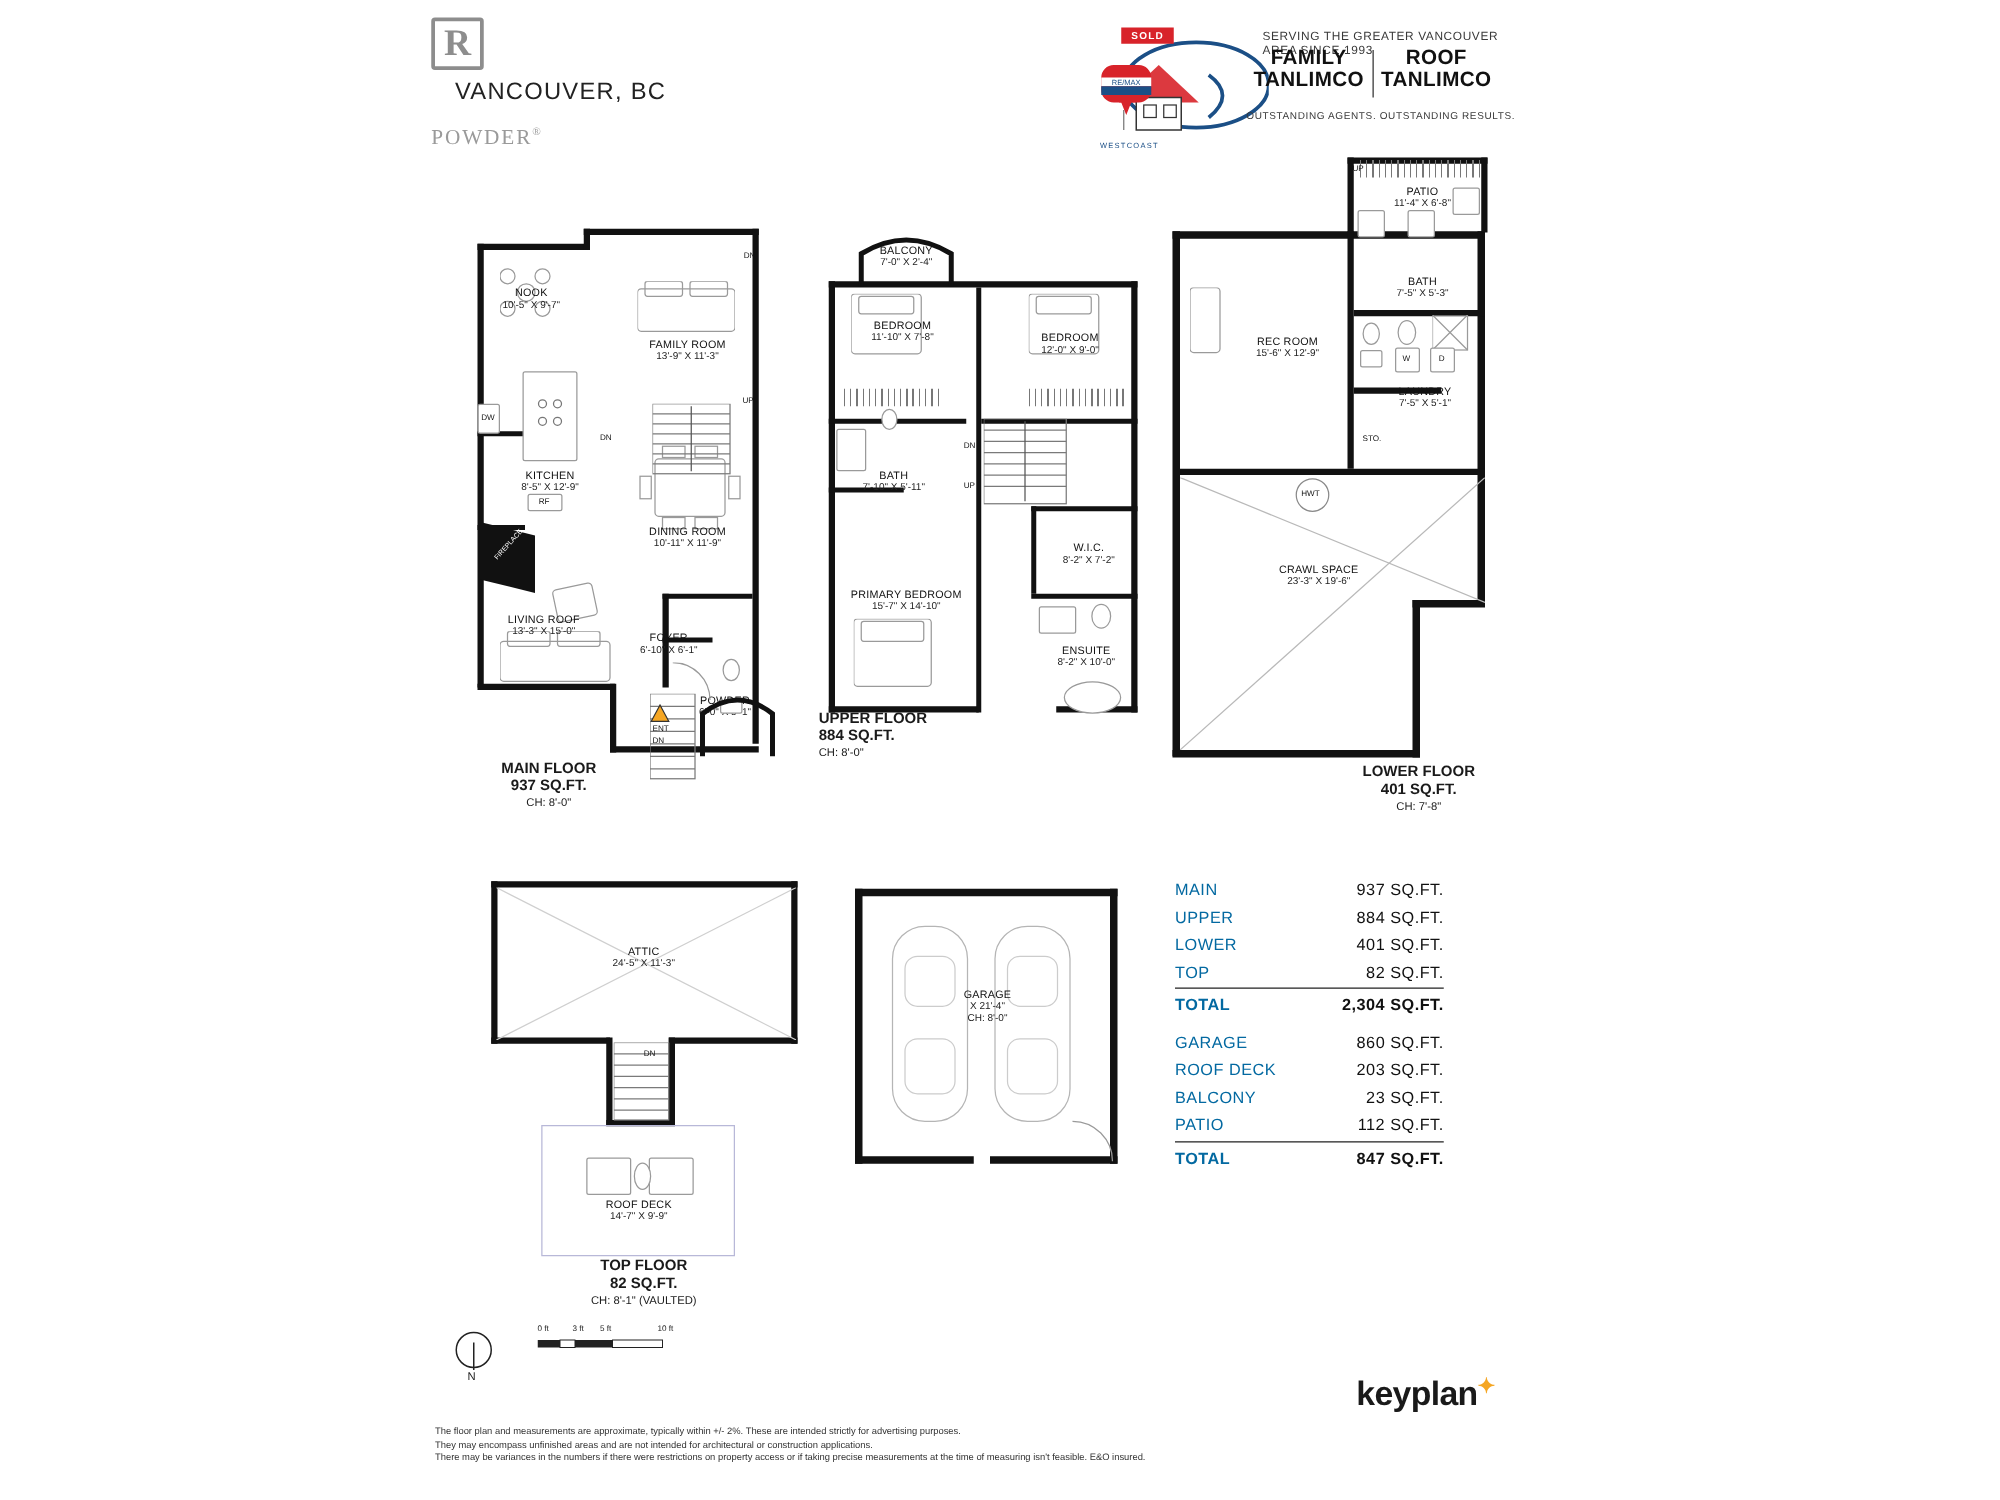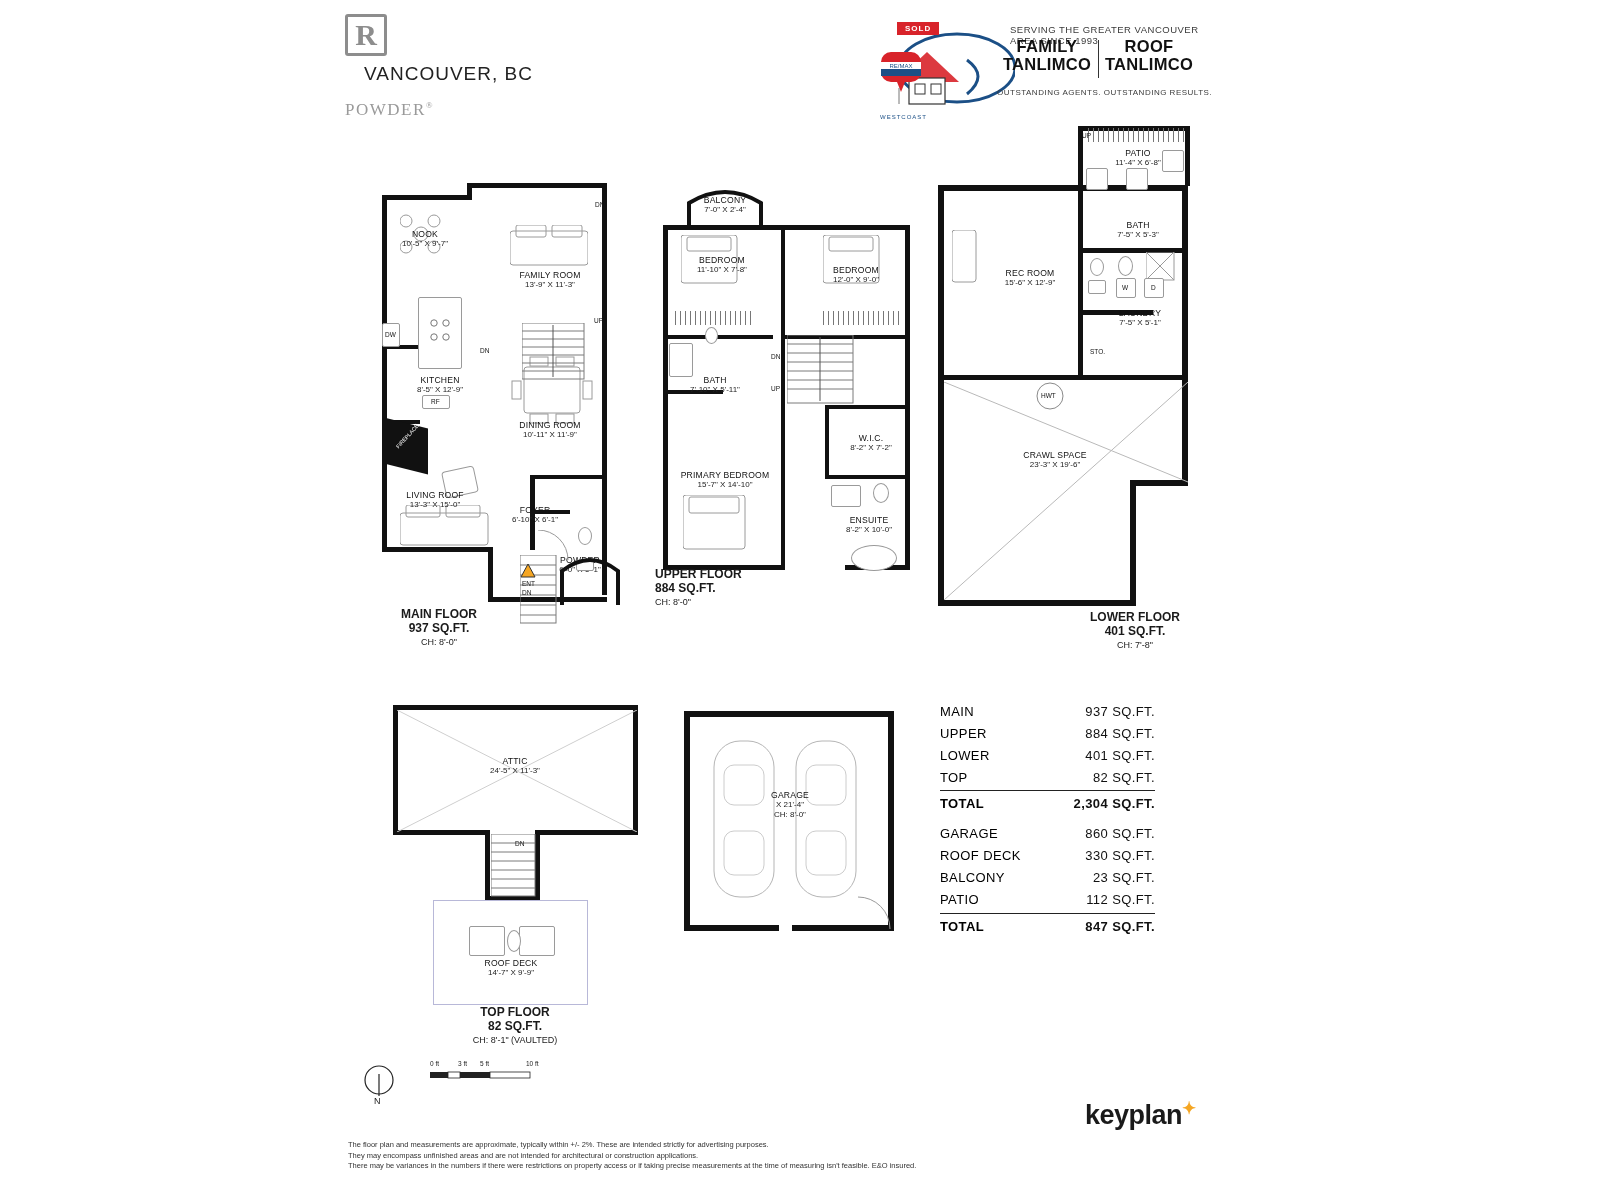--- a/index.html
+++ b/index.html
@@ -36,21 +36,21 @@
   
   .wall{position:absolute;background:#111;}
   .outline{position:absolute;border:1px solid #8a8a8a;box-sizing:border-box;}
   .furn{position:absolute;border:1px solid #9a9a9a;box-sizing:border-box;background:#fff;border-radius:2px;}
   .furn-r{position:absolute;border:1px solid #9a9a9a;box-sizing:border-box;background:#fff;border-radius:50%;}
   .hatch{position:absolute;background:repeating-linear-gradient(90deg,#777 0 1px,transparent 1px 5px);}
 
   
   #area-table{left:940px;top:700px;width:215px;font-size:13px;}
   #area-table .row{display:flex;justify-content:space-between;padding:3.5px 0;letter-spacing:.4px;}
-  #area-table .row .lbl{color:#000000;}
+  #area-table .row .lbl{color:#0369a1;}
   #area-table .row .val{color:#111;}
   #area-table .row.total{font-weight:bold;border-top:1px solid #222;padding-top:5px;margin-top:2px;}
   #area-table .gap{height:8px;}
 
   
   #disclaimer{left:348px;top:1140px;font-size:7.5px;line-height:10.5px;color:#333;}
   #keyplan{left:1085px;top:1098px;font-size:27px;font-weight:bold;letter-spacing:-.5px;color:#1a1a1a;}
   #keyplan .mark{color:#f5a623;font-size:17px;vertical-align:super;}
   #northmark{left:360px;top:1060px;width:38px;height:52px;}
   #scalebar{left:430px;top:1060px;width:120px;height:26px;}
@@ -494,21 +494,21 @@
     <span class="lbl">TOTAL</span>
     <span class="val">2,304 SQ.FT.</span>
   </div>
   <div class="gap"></div>
   <div class="row">
     <span class="lbl">GARAGE</span>
     <span class="val">860 SQ.FT.</span>
   </div>
   <div class="row">
     <span class="lbl">ROOF DECK</span>
-    <span class="val">330 SQ.FT.</span>
+    <span class="val">203 SQ.FT.</span>
   </div>
   <div class="row">
     <span class="lbl">BALCONY</span>
     <span class="val">23 SQ.FT.</span>
   </div>
   <div class="row">
     <span class="lbl">PATIO</span>
     <span class="val">112 SQ.FT.</span>
   </div>
   <div class="row total">

